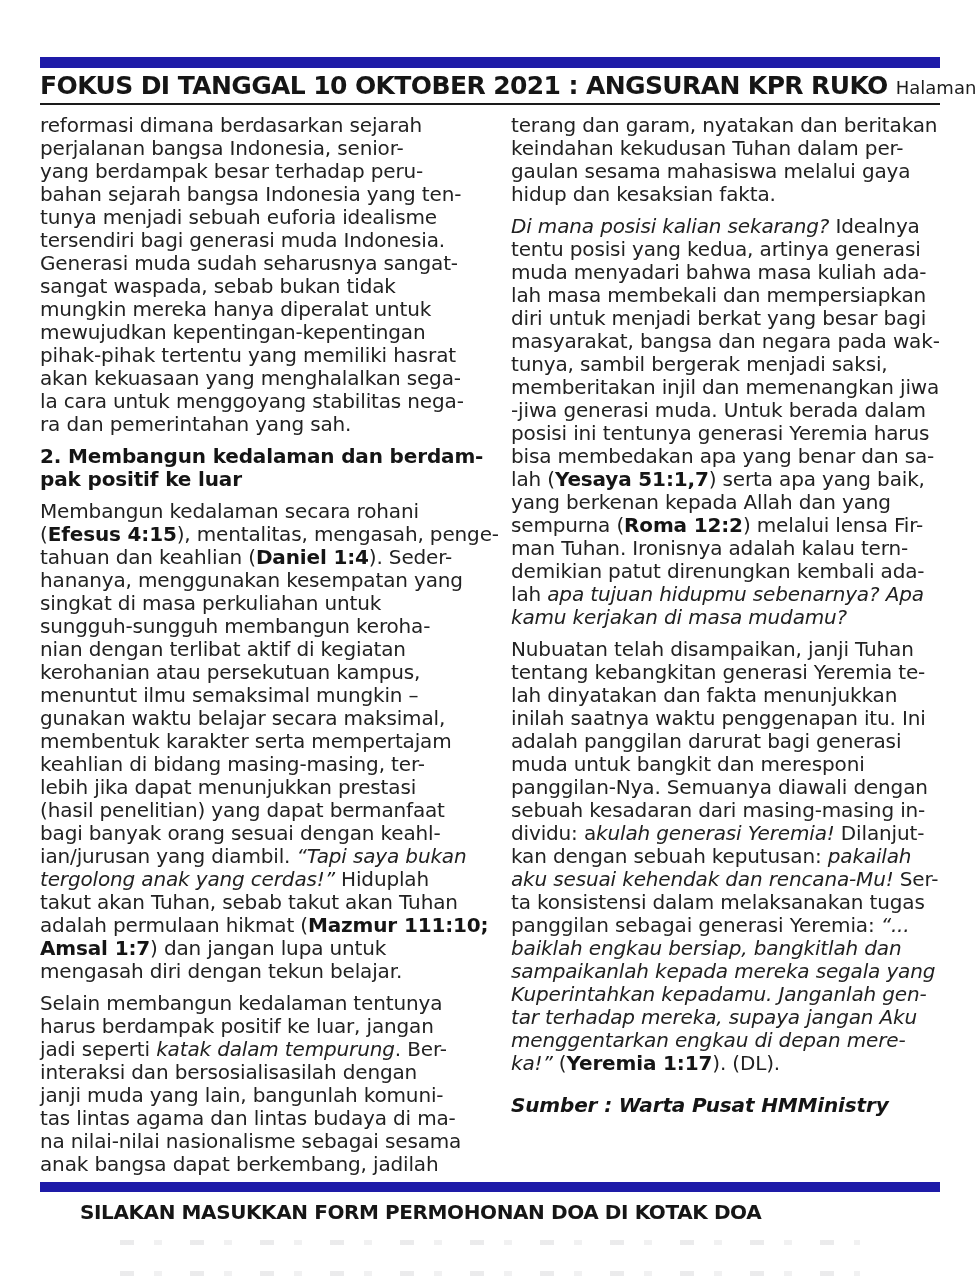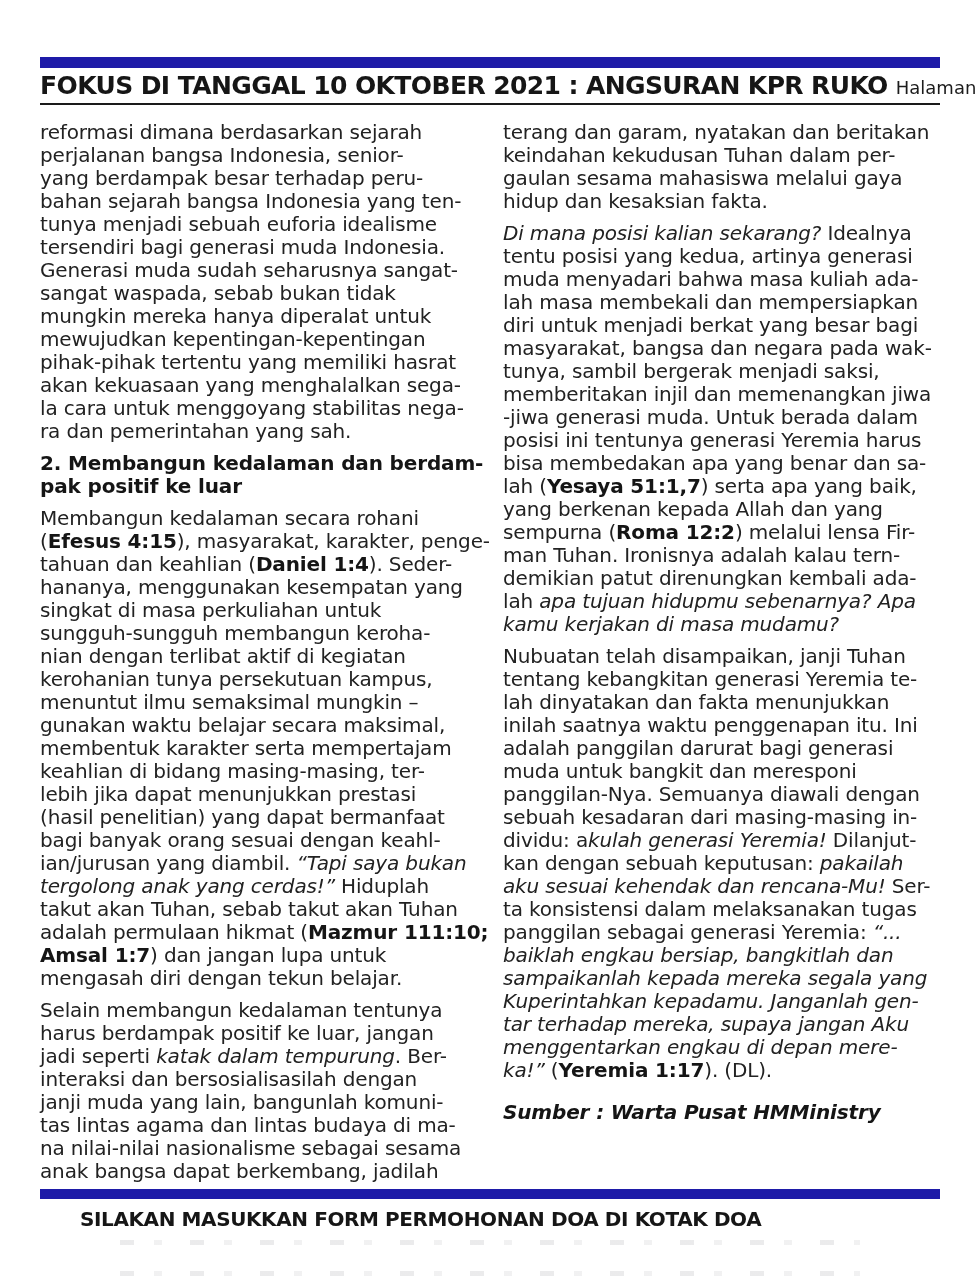--- a/index.html
+++ b/index.html
@@ -37,22 +37,22 @@
     white-space:nowrap;
     padding-left:8px;
   }
   .rule-black{
     margin:3px 40px 0 40px;
     height:2px;
     background:#1a1a1a;
   }
   .content{
     display:flex;
-    gap:24px;
-    margin:16px 40px 0 40px;
+    gap:32px;
+    margin:9px 40px 0 40px;
   }
   .col{
     width:439px;
     font-size:20px;
     line-height:23px;
     letter-spacing:-0.15px;
   }
   .block{margin:0;}
   .block + .block{margin-top:9px;}
   .block.source{margin-top:19px;}
@@ -118,27 +118,27 @@
           <div class="ln"><span class="run-r">akan kekuasaan yang menghalalkan sega-</span></div>
           <div class="ln"><span class="run-r">la cara untuk menggoyang stabilitas nega-</span></div>
           <div class="ln"><span class="run-r">ra dan pemerintahan yang sah.</span></div>
         </div>
         <div class="block h">
           <div class="ln"><span class="run-b">2. Membangun kedalaman dan berdam-</span></div>
           <div class="ln"><span class="run-b">pak positif ke luar</span></div>
         </div>
         <div class="block p">
           <div class="ln"><span class="run-r">Membangun kedalaman secara rohani</span></div>
-          <div class="ln"><span class="run-r">(</span><span class="run-b">Efesus 4:15</span><span class="run-r">), masyarakat, karakter, penge-</span></div>
+          <div class="ln"><span class="run-r">(</span><span class="run-b">Efesus 4:15</span><span class="run-r">), mentalitas, mengasah, penge-</span></div>
           <div class="ln"><span class="run-r">tahuan dan keahlian (</span><span class="run-b">Daniel 1:4</span><span class="run-r">). Seder-</span></div>
           <div class="ln"><span class="run-r">hananya, menggunakan kesempatan yang</span></div>
           <div class="ln"><span class="run-r">singkat di masa perkuliahan untuk</span></div>
           <div class="ln"><span class="run-r">sungguh-sungguh membangun keroha-</span></div>
           <div class="ln"><span class="run-r">nian dengan terlibat aktif di kegiatan</span></div>
-          <div class="ln"><span class="run-r">kerohanian tunya persekutuan kampus,</span></div>
+          <div class="ln"><span class="run-r">kerohanian atau persekutuan kampus,</span></div>
           <div class="ln"><span class="run-r">menuntut ilmu semaksimal mungkin –</span></div>
           <div class="ln"><span class="run-r">gunakan waktu belajar secara maksimal,</span></div>
           <div class="ln"><span class="run-r">membentuk karakter serta mempertajam</span></div>
           <div class="ln"><span class="run-r">keahlian di bidang masing-masing, ter-</span></div>
           <div class="ln"><span class="run-r">lebih jika dapat menunjukkan prestasi</span></div>
           <div class="ln"><span class="run-r">(hasil penelitian) yang dapat bermanfaat</span></div>
           <div class="ln"><span class="run-r">bagi banyak orang sesuai dengan keahl-</span></div>
           <div class="ln"><span class="run-r">ian/jurusan yang diambil.  </span><span class="run-i">“Tapi saya bukan</span></div>
           <div class="ln"><span class="run-i">tergolong anak yang cerdas!”</span><span class="run-r"> Hiduplah</span></div>
           <div class="ln"><span class="run-r">takut akan Tuhan, sebab takut akan Tuhan</span></div>

